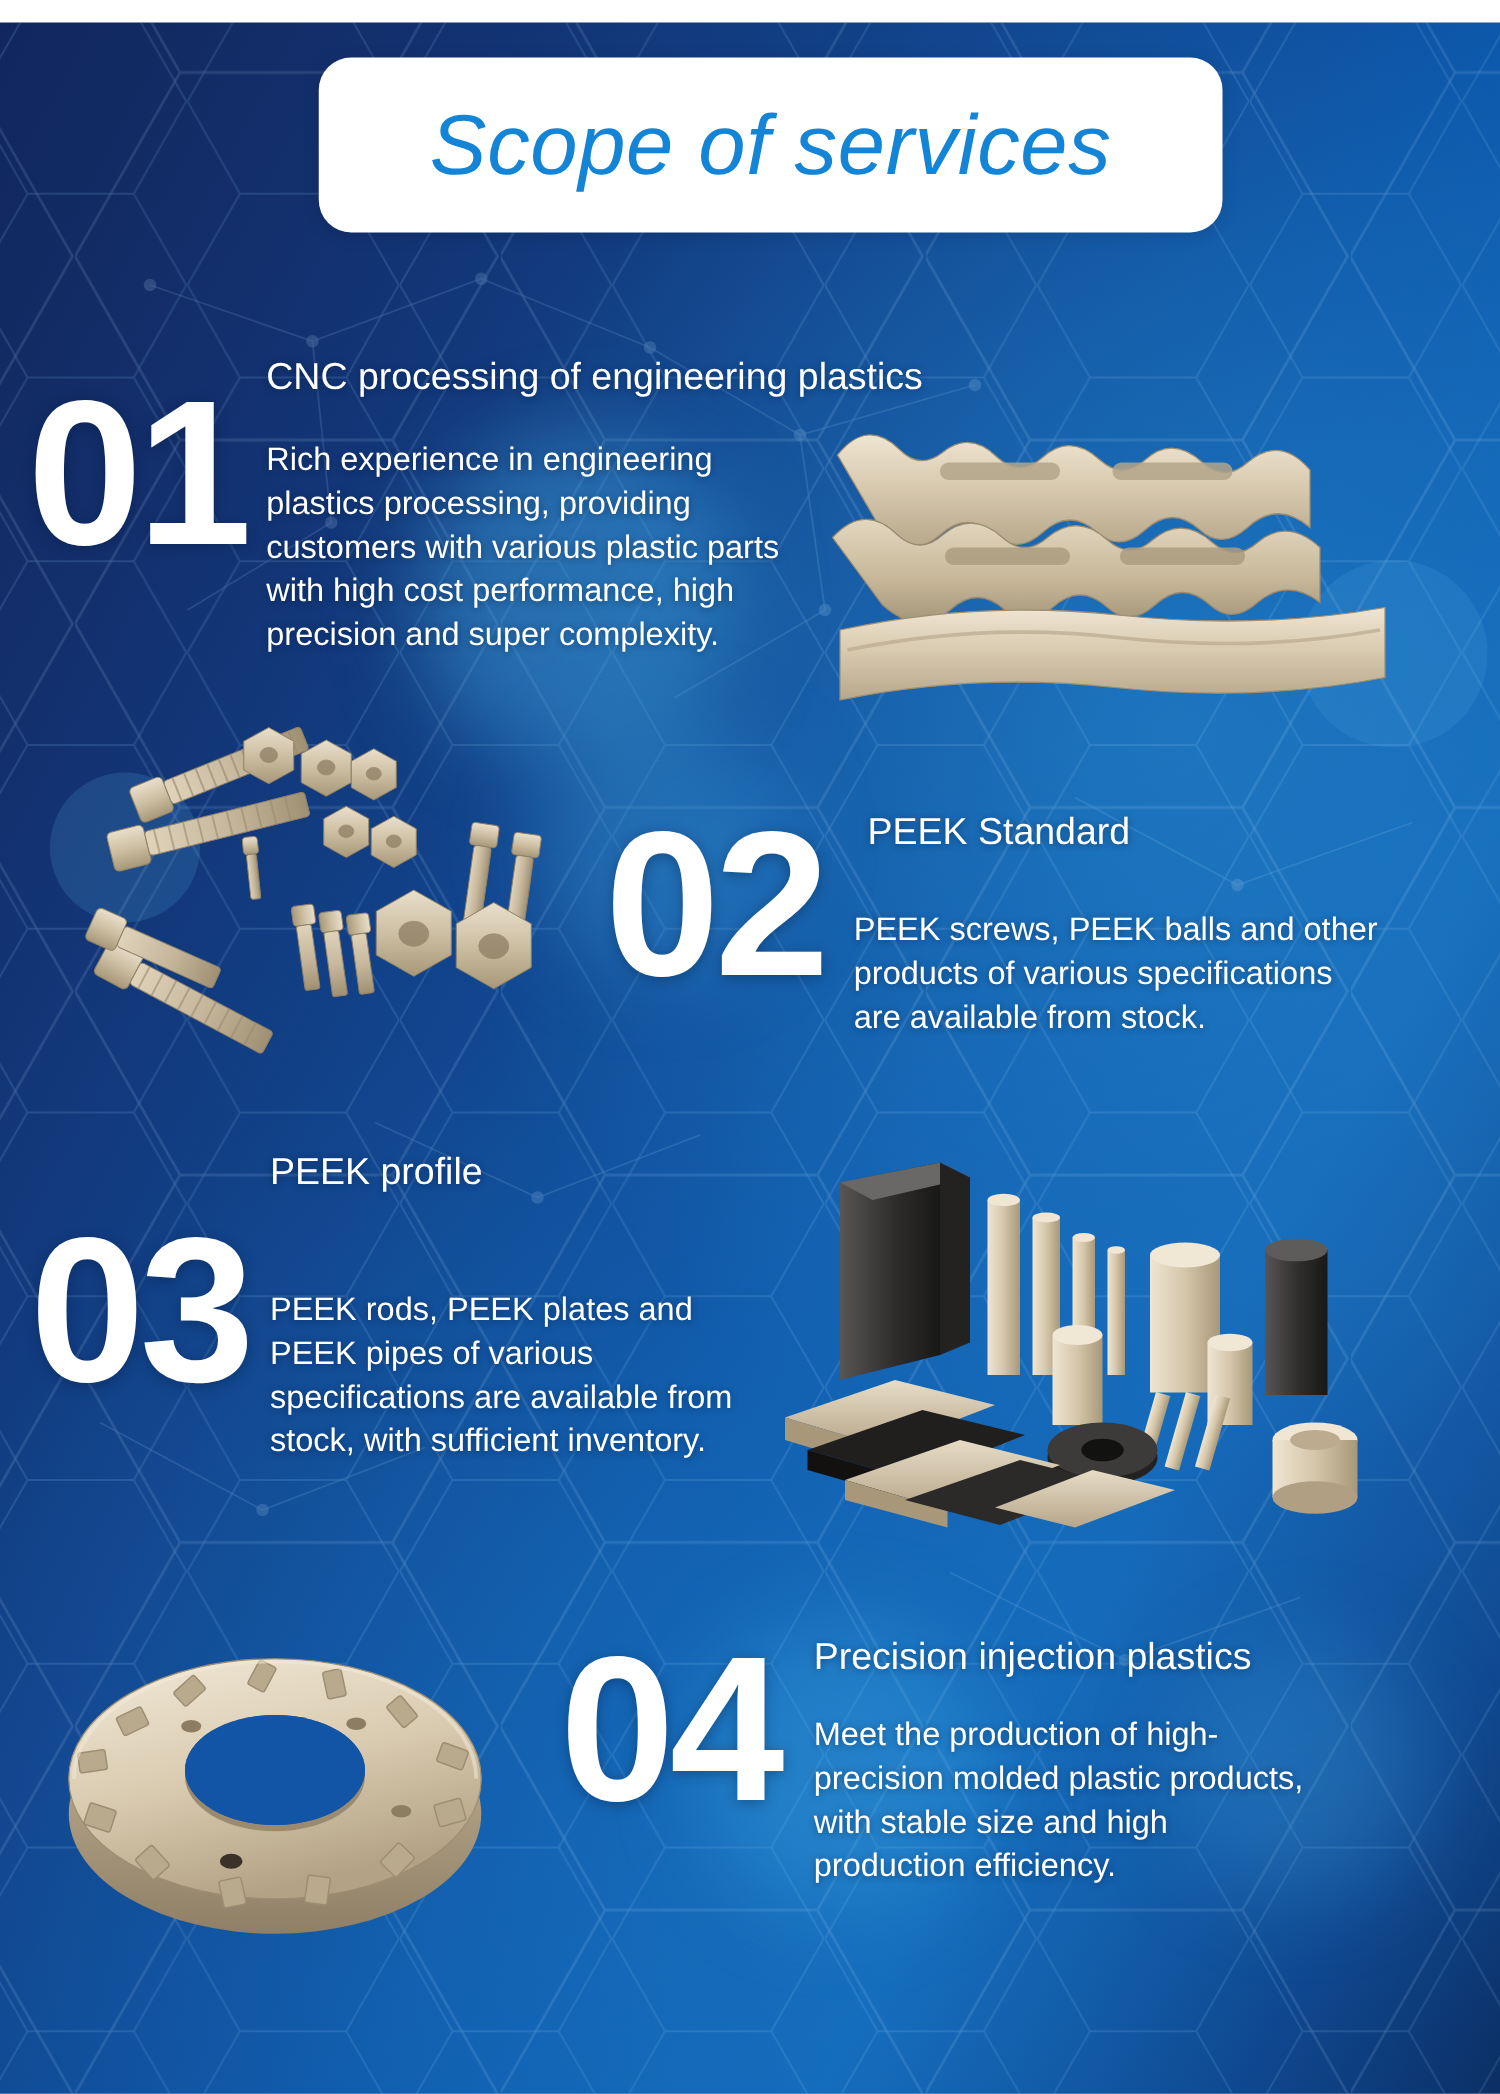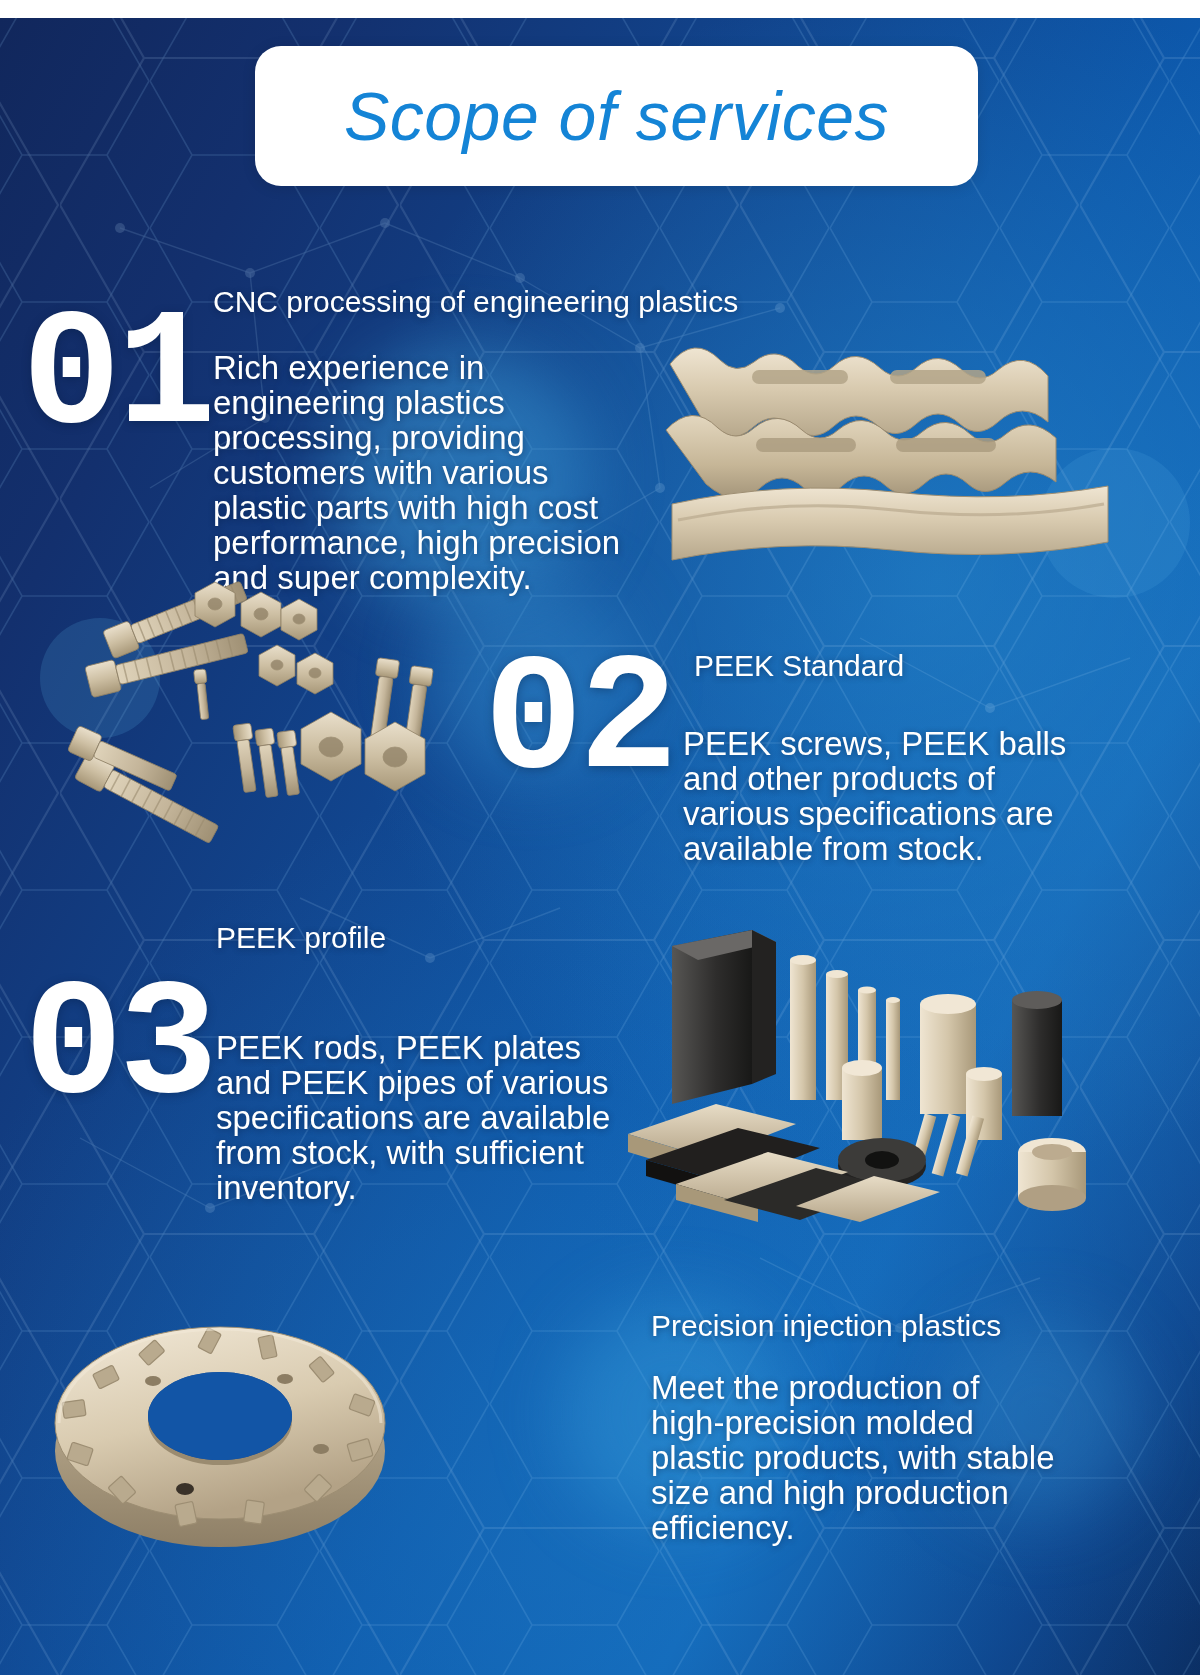--- a/index.html
+++ b/index.html
@@ -39,33 +39,33 @@
     font-family:"Liberation Sans", sans-serif;
     white-space:nowrap;
   }
 
   
   .num{
     position:absolute;
     color:#ffffff;font-weight:700;
     font-size:165px;line-height:150px;
     letter-spacing:-4px;
-    font-family:Liberation Mono, monospace;
+    font-family:Liberation Sans, sans-serif;
     text-shadow:0 2px 10px rgba(4,22,54,.35);
     user-select:none;
   }
   .head{
     position:absolute;color:#ffffff;
     font-weight:400;font-size:30px;line-height:36px;
     white-space:nowrap;
     text-shadow:0 1px 6px rgba(4,22,54,.45);
   }
   .body{
     position:absolute;color:#ffffff;
-    font-weight:400;font-size:33px;line-height:35px;
+    font-weight:400;font-size:26px;line-height:35px;
     text-shadow:0 1px 6px rgba(4,22,54,.45);
   }
 
   .chain{position:absolute;left:660px;top:300px;width:460px;height:265px;}
 
   .bolts{position:absolute;left:45px;top:545px;width:420px;height:300px;}
 
   .profiles{position:absolute;left:620px;top:890px;width:500px;height:320px;}
   .gear{position:absolute;left:35px;top:1255px;width:400px;height:300px;}
 </style>
@@ -403,16 +403,17 @@
 
       <ellipse cx="118" cy="108" rx="8" ry="5" fill="#8c7d63"></ellipse>
       <ellipse cx="250" cy="106" rx="8" ry="5" fill="#8c7d63"></ellipse>
       <ellipse cx="286" cy="176" rx="8" ry="5" fill="#8c7d63"></ellipse>
       <ellipse cx="150" cy="216" rx="9" ry="6" fill="#3a3229"></ellipse>
 
       <path d="M24 150 a161 94 0 0 1 322 0" fill="none" stroke="#f3ead9" stroke-width="3" opacity=".55"></path>
     </svg>
   </div>
 
+  <div class="num" style="left:448px;top:1290px;">04</div>
   <div class="head" style="left:651px;top:1290px;">Precision injection plastics</div>
   <div class="body" style="left:651px;top:1352px;width:410px;">Meet the production of high-precision molded plastic products, with stable size and high production efficiency.</div>
 
 </div>
 
 </body></html>

